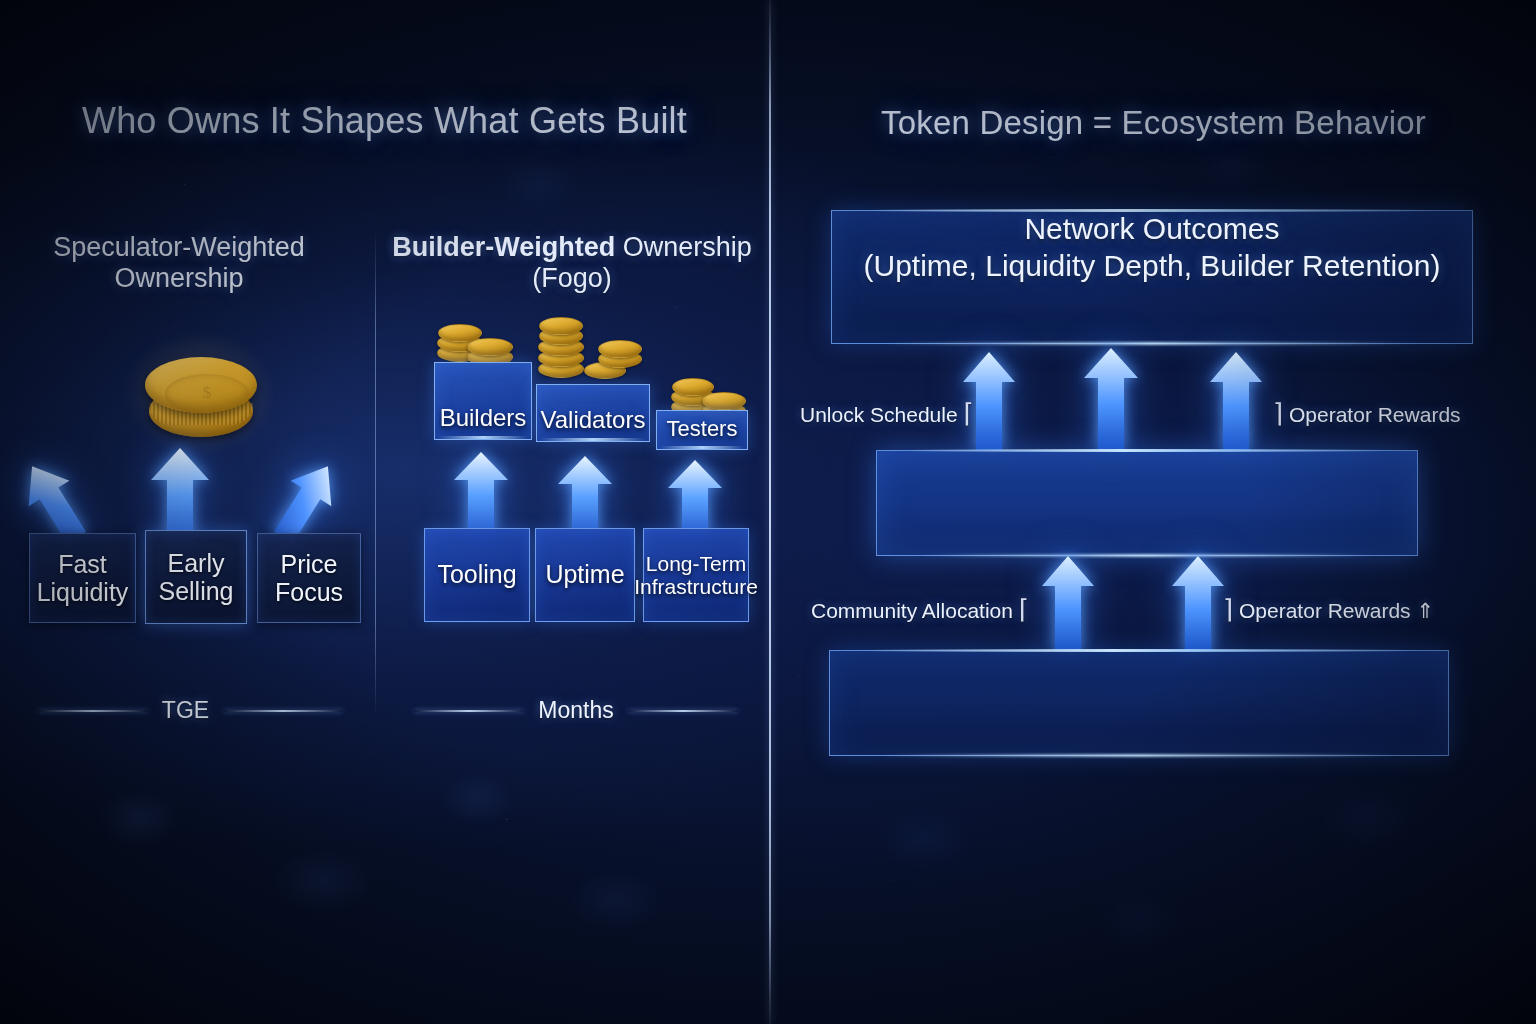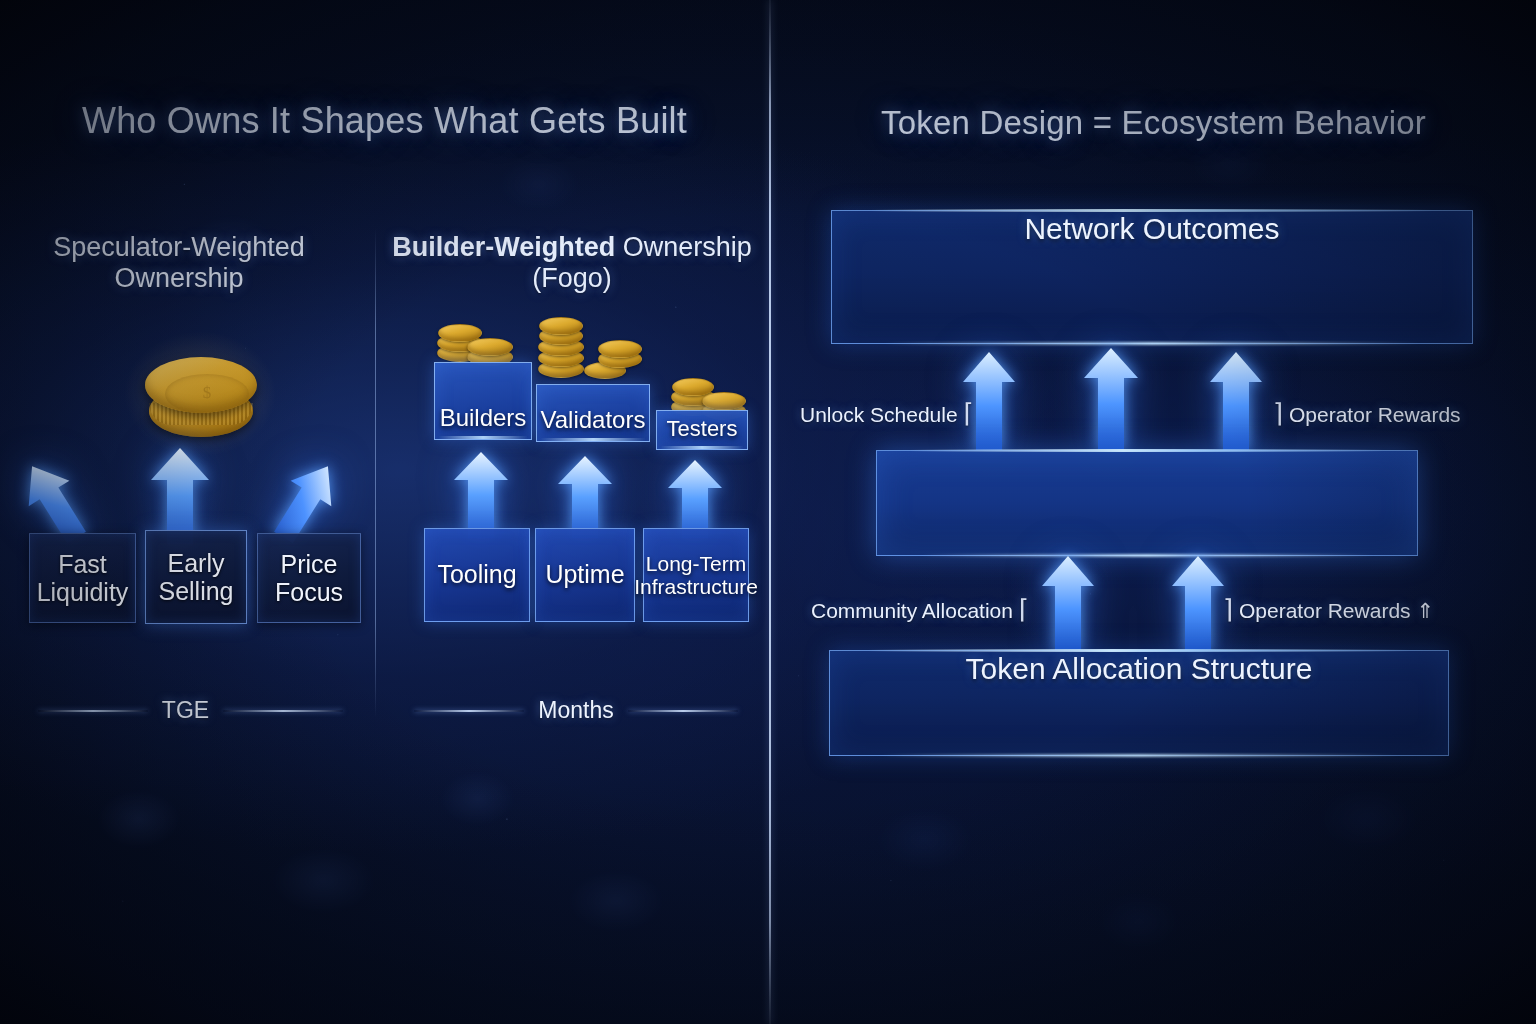--- a/index.html
+++ b/index.html
@@ -395,20 +395,21 @@
 
   <div class="panel panel-right">
 
     <div class="title title-right">Token Design = Ecosystem Behavior</div>
 
     <div class="sbox" style="left:60px;top:210px;width:640px;height:132px;font-size:30px;">
       <div class="topline"></div>
       <div class="botline"></div>
       <div class="txt">
         <span>Network Outcomes</span><br>
+        <span>(Uptime, Liquidity Depth, Builder Retention)</span>
       </div>
     </div>
 
     <svg class="arrow-glow" style="left:190px;top:346px;width:320px;height:104px;" viewBox="0 0 320 104">
       <defs>
         <linearGradient id="ag3" x1="0" y1="1" x2="0" y2="0">
           <stop offset="0%" stop-color="#1b53c6"></stop>
             <stop offset="45%" stop-color="#4d95ff"></stop>
             <stop offset="100%" stop-color="#dcefff"></stop>
         </linearGradient>
@@ -452,21 +453,18 @@
       <span class="brk">⌈</span>
     </div>
     <div class="clabel" style="left:452px;top:594px;">
       <span class="brk">⌉</span>
       <span>Operator Rewards ⇑</span>
     </div>
 
     <div class="sbox" style="left:58px;top:650px;width:618px;height:104px;font-size:30px;">
       <div class="topline"></div>
       <div class="botline"></div>
-      <div class="txt">
-        <span>Token Allocation Structure</span>
-      </div>
     </div>
   </div>
 
   <div class="divider"></div>
   <div class="vignette"></div>
 </div>
 
 </body></html>

